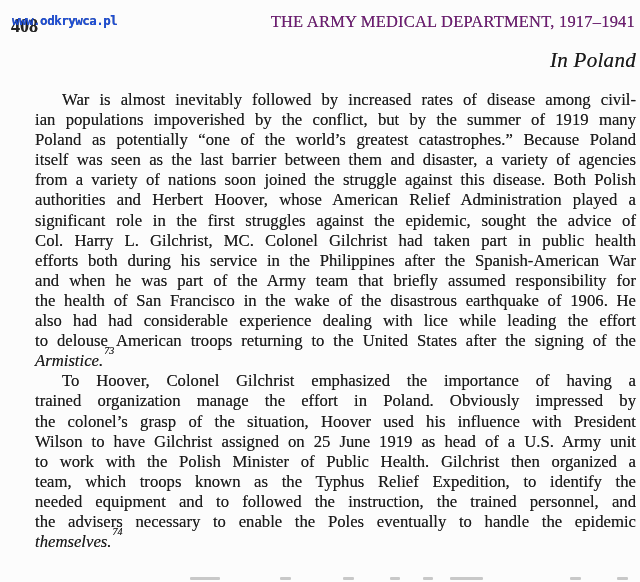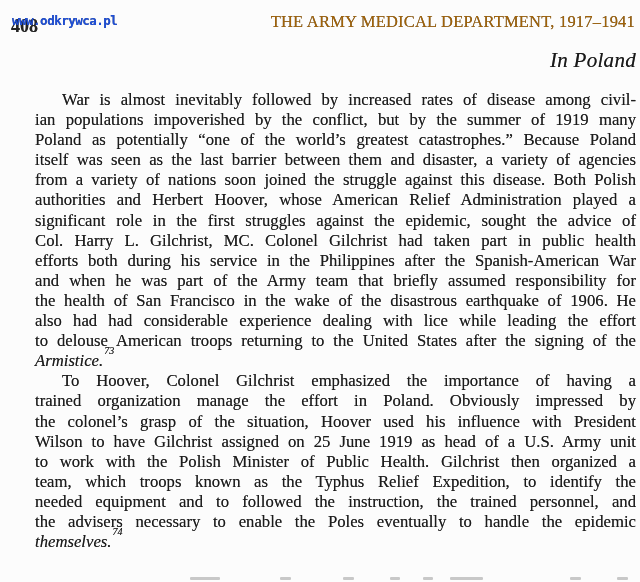--- a/index.html
+++ b/index.html
@@ -17,21 +17,21 @@
     font-family:"DejaVu Sans Mono","Liberation Mono",monospace;
     font-size:12.5px;font-weight:700;letter-spacing:-0.5px;
     color:#1d4ed8;z-index:3;
   }
   .page-number{
     position:absolute;left:11px;top:16px;
     font-size:18px;font-weight:700;color:#242424;z-index:2;
   }
   .running-title{
     position:absolute;top:12px;right:5px;
-    font-size:16.5px;letter-spacing:.2px;color:#a16207;
+    font-size:16.5px;letter-spacing:.2px;color:#701a75;
     white-space:nowrap;
   }
   .section-heading{
     position:absolute;left:35px;width:601px;top:48px;
     text-align:right;font-style:italic;font-size:21px;
     letter-spacing:.3px;color:#191919;
   }
   .body-text{
     position:absolute;left:35px;width:601px;top:90px;
     font-size:16.7px;line-height:20.1px;

